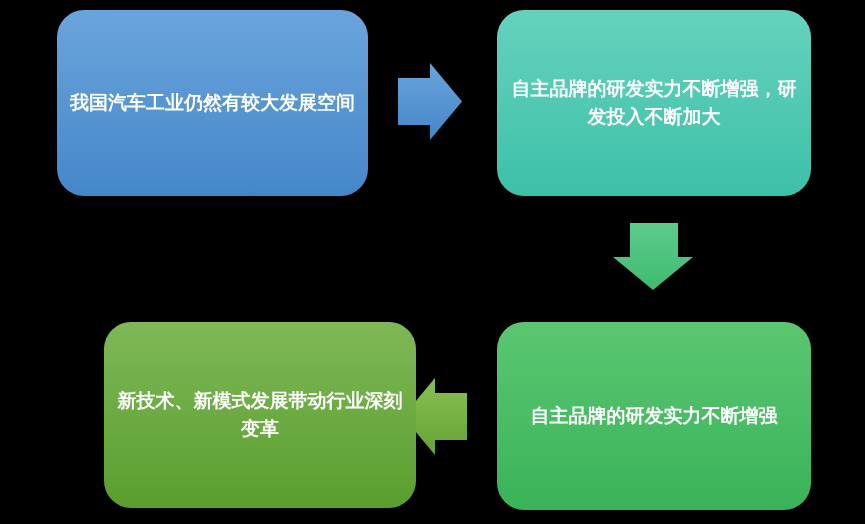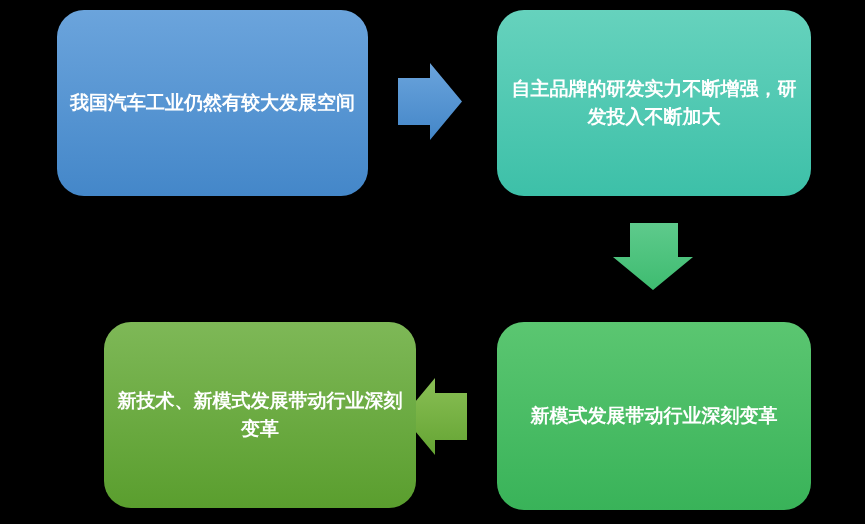--- a/index.html
+++ b/index.html
@@ -72,21 +72,21 @@
     <defs>
       <linearGradient id="grad-1" x1="0" y1="0" x2="0" y2="1">
         <stop offset="0" stop-color="#5ECA8C"></stop>
         <stop offset="1" stop-color="#3EBC70"></stop>
       </linearGradient>
     </defs>
     <polygon points="17,0 65,0 65,34 80,34 40,67 0,34 17,34" fill="url(#grad-1)"></polygon>
   </svg>
 
   <div class="node node3" style="background: linear-gradient(rgb(91, 198, 113), rgb(57, 179, 89));">
-    <span class="node-text" style="color: rgb(255, 255, 255);">新模式发展带动行业深刻变革</span>
+    <span class="node-text" style="color: rgb(255, 255, 255);">自主品牌的研发实力不断增强</span>
   </div>
 
   <svg class="arrow arrow-left" viewBox="0 0 64 77" xmlns="http://www.w3.org/2000/svg">
     <defs>
       <linearGradient id="grad-2" x1="0" y1="0" x2="0" y2="1">
         <stop offset="0" stop-color="#8ABF55"></stop>
         <stop offset="1" stop-color="#64A433"></stop>
       </linearGradient>
     </defs>
     <polygon points="64,15 32,15 32,0 0,38.5 32,77 32,62 64,62" fill="url(#grad-2)"></polygon>

